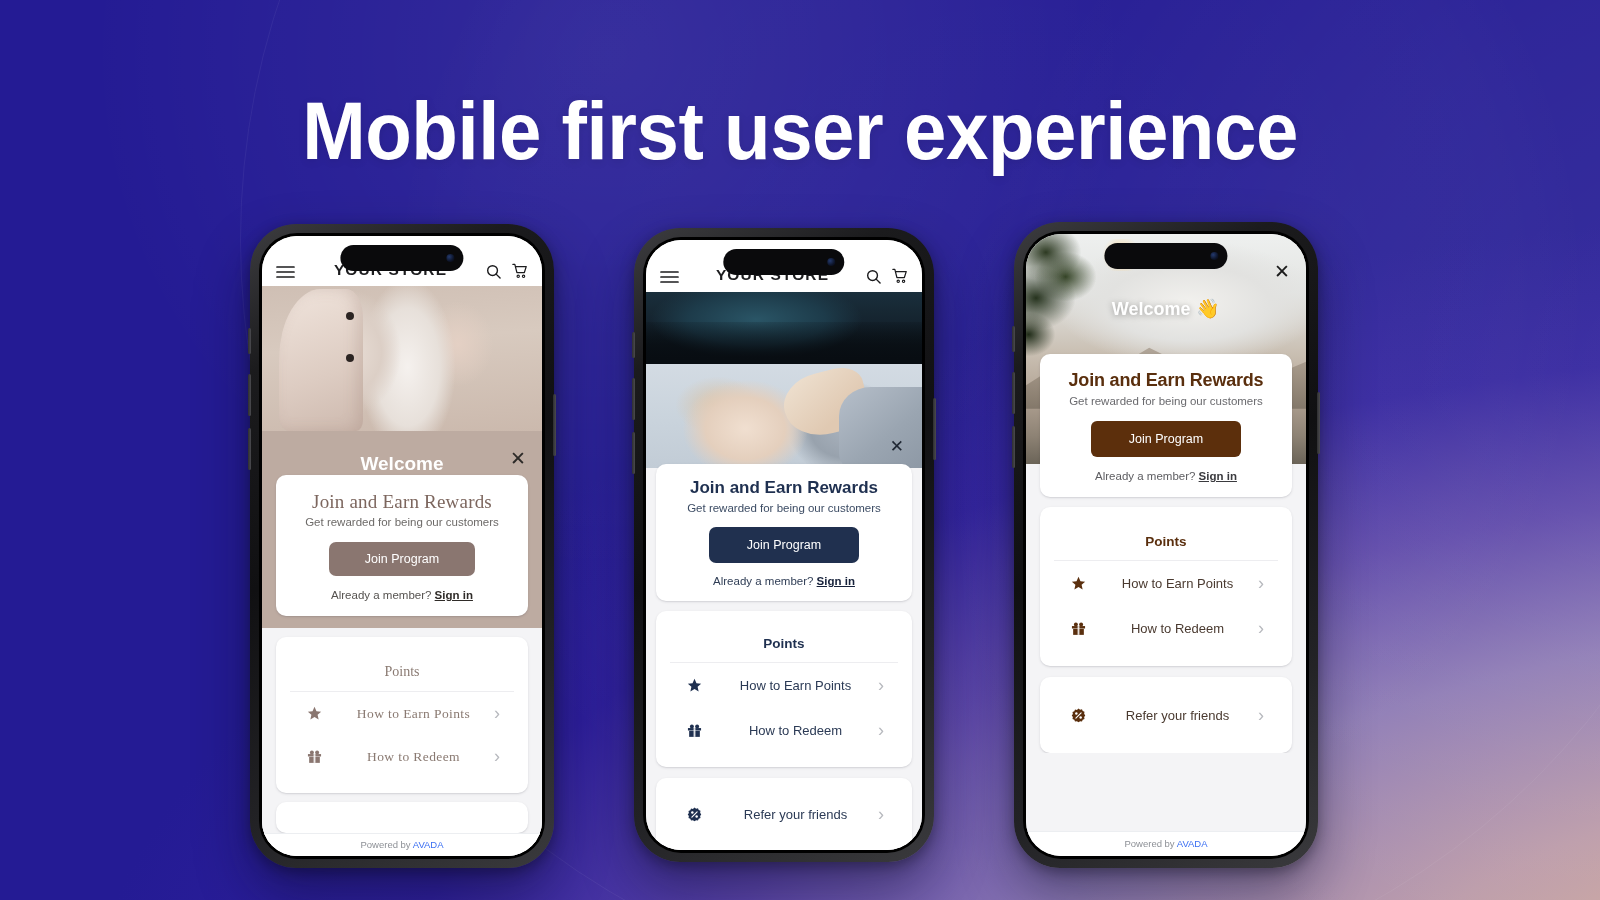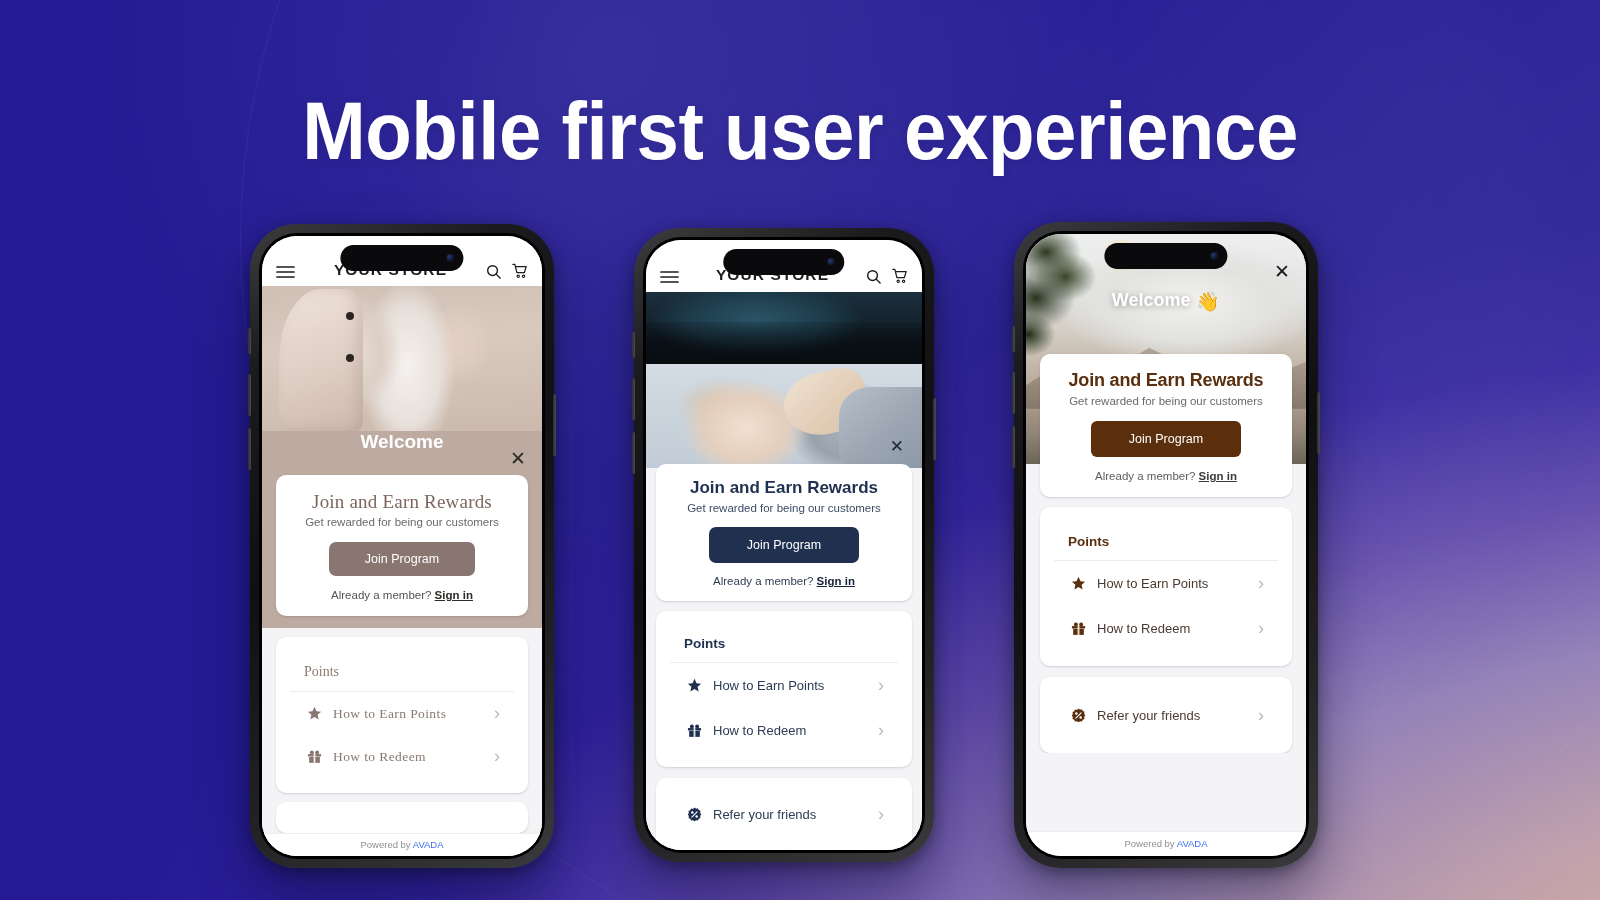--- a/index.html
+++ b/index.html
@@ -162,26 +162,27 @@
   }
 
   
   .sheet { position:relative; z-index:20; display:flex; flex-direction:column; }
 
   .close-x {
     position:absolute; font-weight:400; line-height:1; cursor:pointer; z-index:50;
     font-family:"DejaVu Sans", sans-serif;
   }
 
-  .welcome-band { position:relative; width:100%; display:flex; align-items:flex-start; justify-content:center; }
+  .welcome-band { position:relative; width:100%; display:flex; align-items:flex-end; justify-content:center; }
   .welcome-text { font-weight:700; color:#fff; }
 
   .card {
     background:#fff; border-radius:10px;
     box-shadow:0 1px 3px rgba(20,20,40,0.10), 0 1px 1px rgba(20,20,40,0.06);
+    text-align:center;
   }
   .card-center { text-align:center; }
   .card-title { font-weight:700; }
   .card-sub { }
   .cta { display:inline-block; border:none; border-radius:7px; color:#fff; font-weight:400; cursor:pointer; }
   .member-line { }
   .member-line .signin { font-weight:700; text-decoration:underline; cursor:pointer; }
 
   .points-head { font-weight:700; border-bottom:1px solid #ededf0; }
   .row { display:flex; align-items:center; cursor:pointer; }

